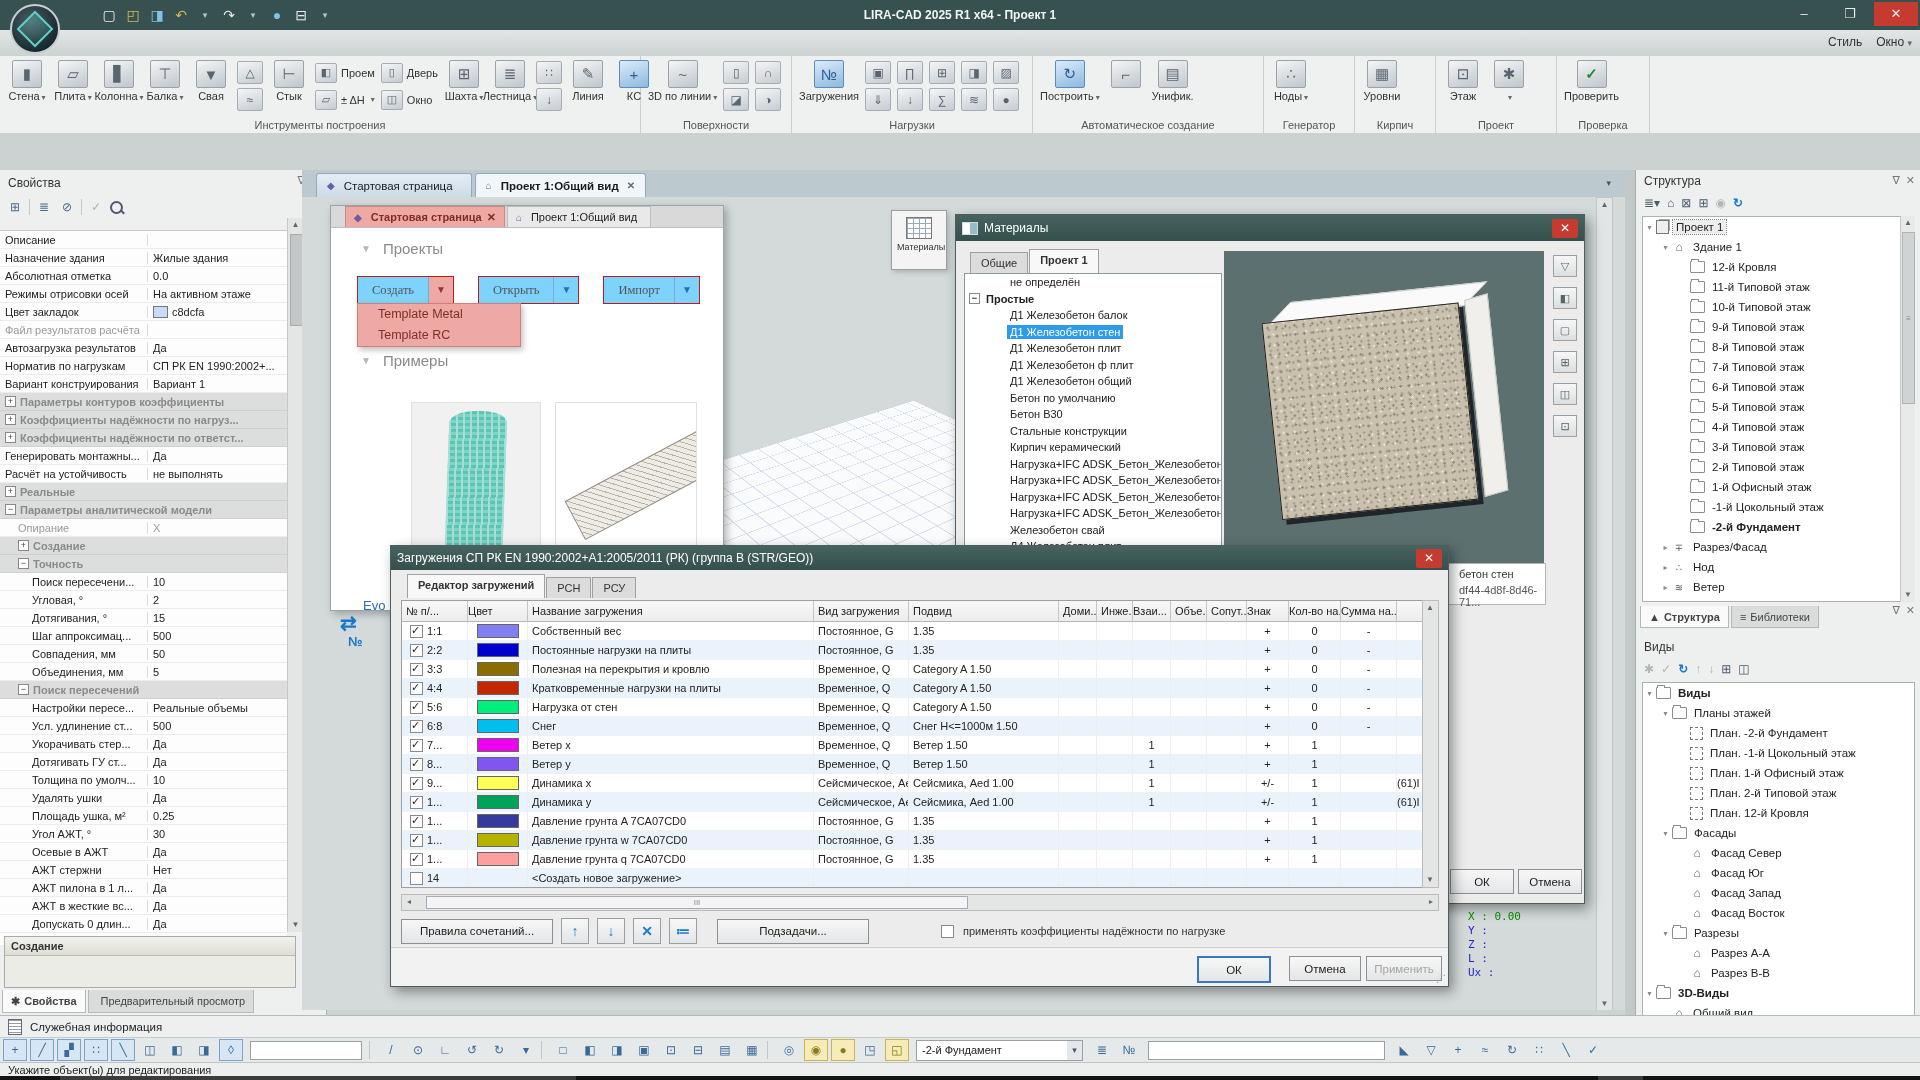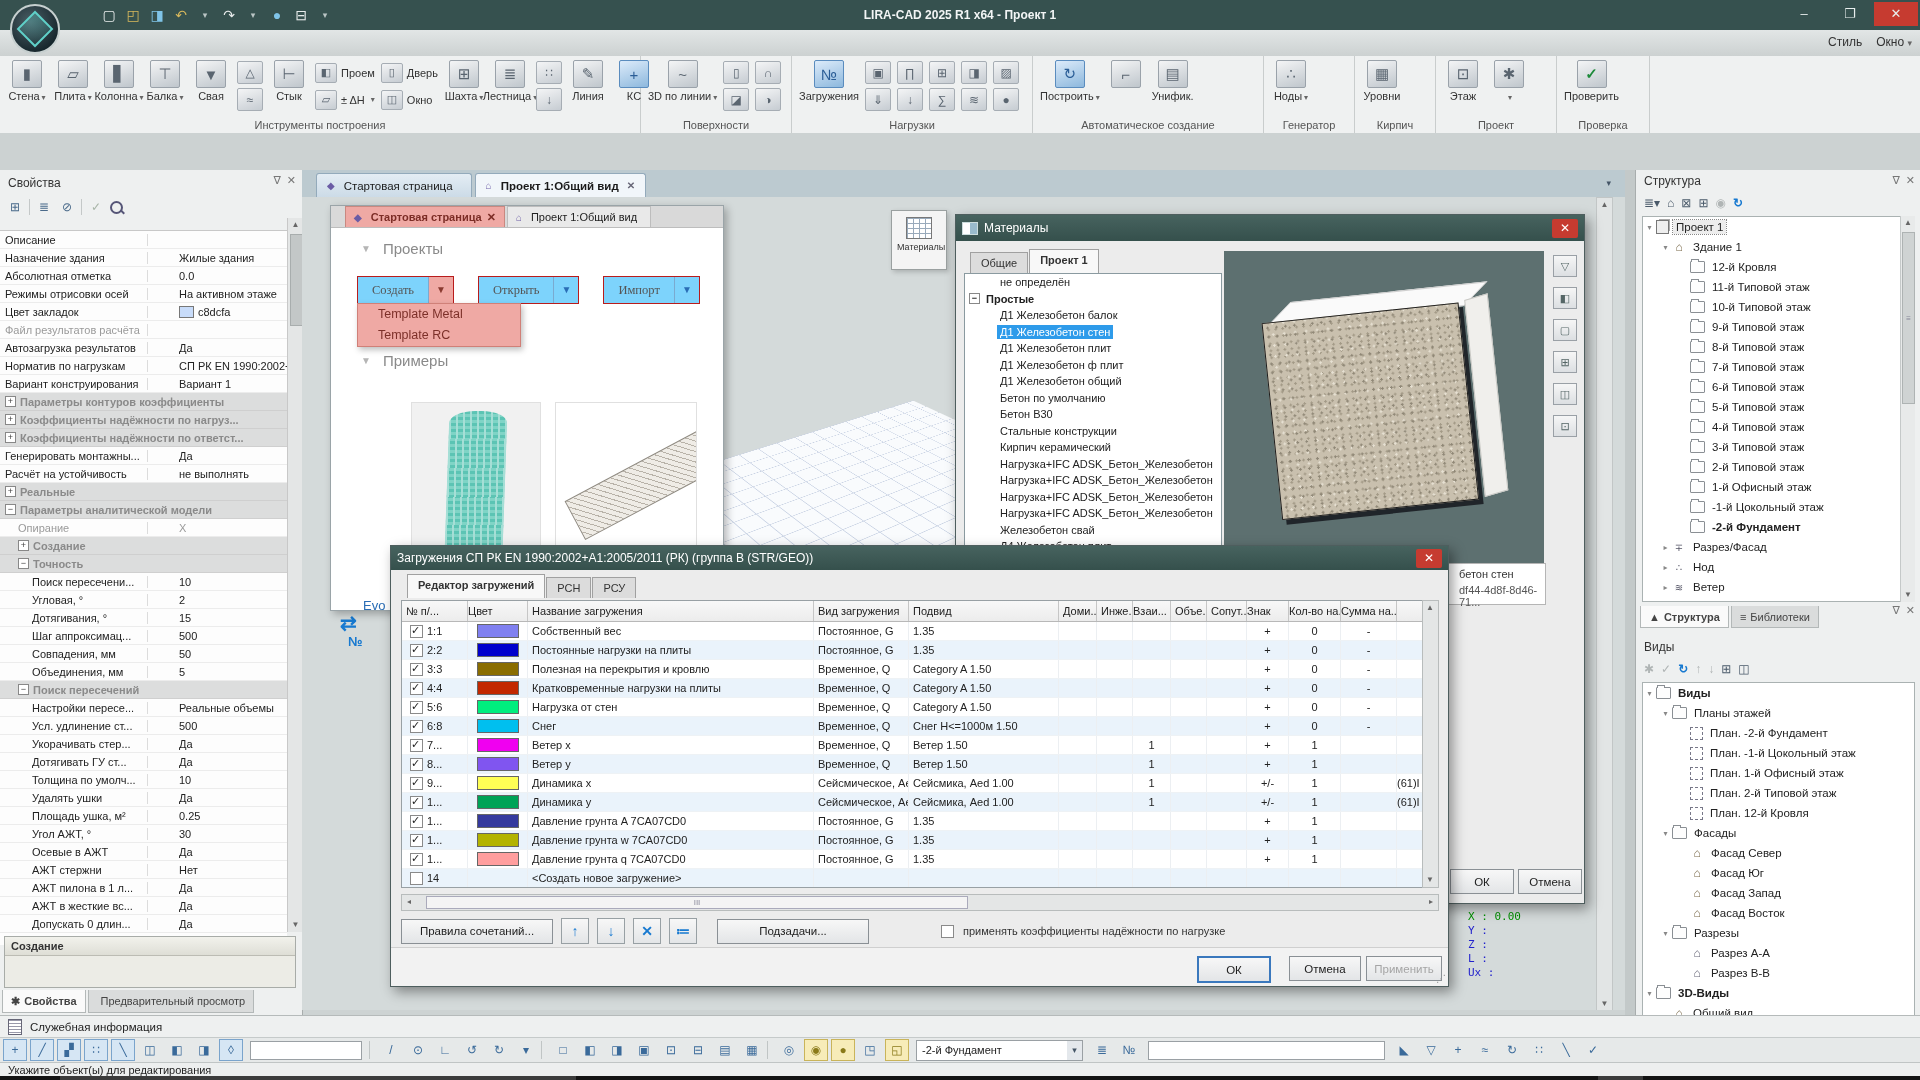--- a/index.html
+++ b/index.html
@@ -45,34 +45,34 @@
   .rcaret{font-size:8px;color:#666;margin-left:2px;}
   .rstack{display:flex;flex-direction:column;gap:4px;padding:2px 3px;}
   .rsmall{width:24px;height:21px;border:1px solid #a6adb4;border-radius:2px;
           background:linear-gradient(160deg,#f4f5f6,#c6ccd2);
           font-size:12px;color:#5a6570;display:flex;align-items:center;justify-content:center;}
   .rlitem{display:flex;align-items:center;gap:4px;height:23px;font-size:11px;color:#333;white-space:nowrap;}
   .rlitem .rsmall{width:20px;height:18px;font-size:11px;}
   
   .gapstrip{left:0;top:133px;width:1920px;height:37px;background:#ccd2d2;}
   
-  .lpanel{left:0;top:170px;width:302px;height:845px;background:#eef0f0;border-right:1px solid #a8adad;}
+  .lpanel{left:0;top:170px;width:302px;height:845px;background:#eef0f0;border-right:1px solid #a8adad;padding-left:24px;}
   .ptitle{left:0;top:2px;width:100%;height:22px;font-size:12px;color:#333;padding-left:8px;box-sizing:border-box;line-height:22px;}
   .pbtns{position:absolute;right:6px;top:4px;display:flex;gap:6px;color:#777;font-size:11px;}
   .ptools{left:2px;top:26px;height:22px;display:flex;align-items:center;gap:5px;padding-left:4px;}
   .pti{width:18px;height:18px;font-size:12px;color:#4a6a8a;text-align:center;line-height:18px;}
   .pti.dim{color:#a8b5a8;}
   .ptsep{width:1px;height:16px;background:#c4c8c8;}
   .ic-search{width:9px;height:9px;border:2px solid #557;border-radius:50%;position:relative;display:inline-block;}
   .ic-search::after{content:"";position:absolute;left:8px;top:8px;width:5px;height:2px;background:#557;transform:rotate(45deg);}
   .pgrid{left:0;top:60px;width:287px;height:714px;background:#fdfdfd;overflow:hidden;border-top:1px solid #c8c8c8;}
   .prow{height:17px;display:flex;font-size:11px;align-items:center;border-bottom:1px solid #ececec;}
   .plab{width:148px;flex:0 0 148px;padding-left:5px;box-sizing:border-box;border-right:1px solid #dcdcdc;
         overflow:hidden;white-space:nowrap;display:flex;align-items:center;gap:4px;}
-  .pval{flex:1;padding-left:5px;overflow:hidden;white-space:nowrap;display:flex;align-items:flex-start;gap:4px;margin-left:26px;}
+  .pval{flex:1;padding-left:5px;overflow:hidden;white-space:nowrap;display:flex;align-items:flex-start;gap:4px;}
   .prow.grp{background:#dcdddd;color:#8a8a8a;font-weight:bold;border-bottom:1px solid #cfcfcf;}
   .prow.grp .plab{width:100%;flex:1;border-right:none;}
   .prow.i1 .plab{padding-left:18px;} .prow.i2 .plab{padding-left:32px;}
   .prow.grp.i1 .plab{padding-left:18px;}
   .prow.dim{color:#9a9a9a;}
   .pexp{width:9px;height:9px;border:1px solid #888;background:#fff;color:#444;font-size:9px;line-height:8px;
         text-align:center;flex:0 0 9px;font-weight:normal;}
   .pexp:empty{display:none;}
   .swatch{width:13px;height:10px;border:1px solid #777;flex:0 0 13px;}
   .pscroll{left:287px;top:48px;width:15px;height:714px;background:#e4e6e6;border-left:1px solid #c8c8c8;}
@@ -157,21 +157,21 @@
   .btn.disabled{color:#a5a5a5;}
   
   .mdlg{left:955px;top:214px;width:628px;height:688px;z-index:5;}
   .mtabs{position:absolute;left:6px;top:32px;}
   .mtree{position:absolute;left:8px;top:58px;width:256px;height:478px;background:#fff;border:1px solid #8a9aa0;
          overflow:hidden;font-size:11px;}
   .mrow{height:16.5px;display:flex;align-items:center;white-space:nowrap;}
   .mrow .mexp{width:9px;height:9px;border:1px solid #888;font-size:9px;line-height:8px;text-align:center;
               margin:0 3px 0 4px;background:#fff;flex:0 0 9px;}
   .mrow .mexp:empty{border:none;background:transparent;}
-  .mrow.l1{padding-left:16px;text-align:center;}
+  .mrow.l1{padding-left:26px;text-align:center;}
   .mrow.l0{font-weight:bold;padding-left:0;}
   .mrow .mlab{padding:1px 3px;}
   .mrow.sel .mlab{background:#2e9bea;color:#fff;}
   .mprev{position:absolute;left:268px;top:36px;width:320px;height:316px;background:#5d7070;overflow:hidden;}
   .slab{position:absolute;left:58px;top:42px;width:200px;height:210px;transform:rotate(-6deg);}
   .slab .top{position:absolute;left:6px;top:0;width:196px;height:20px;background:#fafafa;transform:skewX(-50deg);border:1px solid #cfcfcf;}
   .slab .side{position:absolute;right:-16px;top:14px;width:22px;height:196px;background:#f0efec;transform:skewY(-10deg);border:1px solid #c8c8c4;}
   .slab .face{position:absolute;left:-12px;top:18px;width:196px;height:196px;background-color:#c9c0ae;
         background-image:radial-gradient(#8f8776 1px,transparent 1.4px),radial-gradient(#e6e0d2 1px,transparent 1.4px),
                          radial-gradient(#a39a87 1px,transparent 1.2px);

